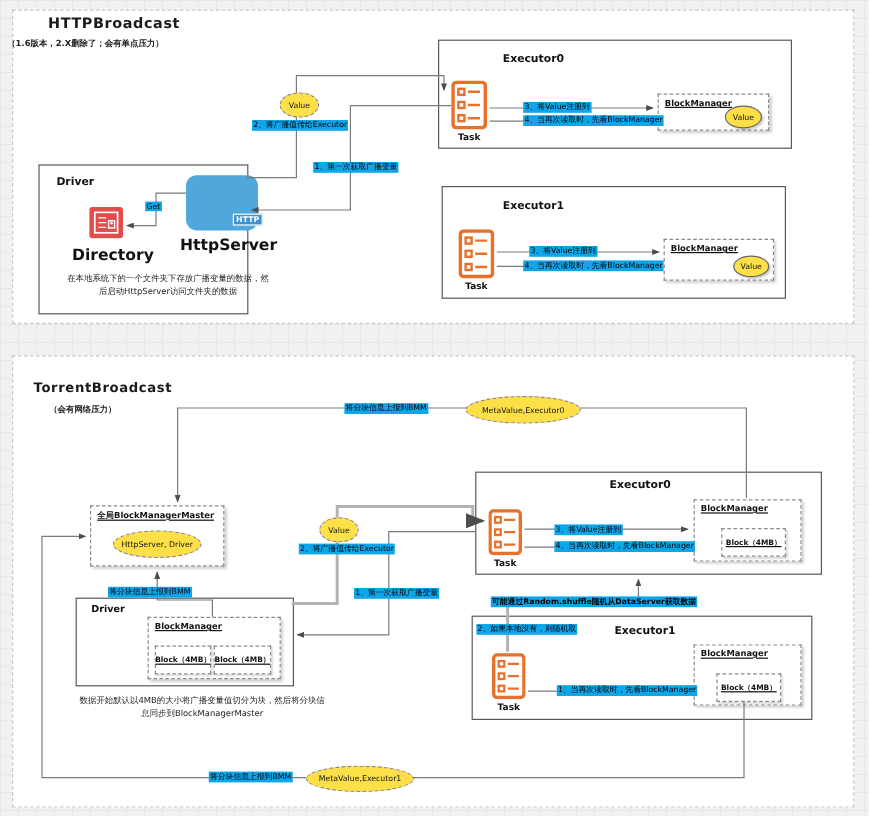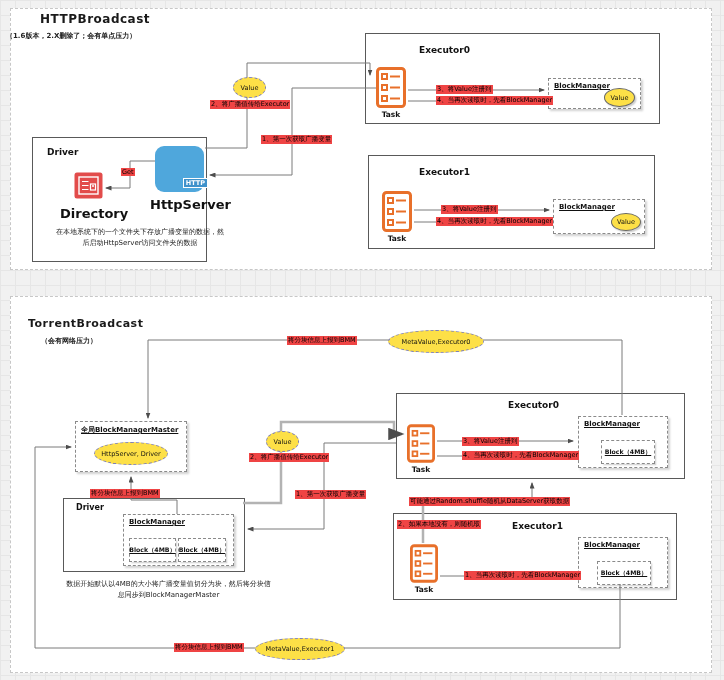--- a/index.html
+++ b/index.html
@@ -27,42 +27,42 @@
             text-decoration:underline;white-space:nowrap;}
   .blk{position:absolute;background:#fff;border:1px dashed #8a8a8a;
        box-shadow:1.5px 1.5px 1.5px rgba(0,0,0,0.15);
        display:flex;align-items:center;justify-content:center;
        font-size:6.2px;font-weight:bold;text-decoration:underline;white-space:nowrap;}
   .ell{position:absolute;border-radius:50%;background:#fde047;
        display:flex;align-items:center;justify-content:center;
        font-size:6.5px;color:#111;white-space:nowrap;}
   .ell.dash{border:1px dashed #8080b3;}
   .ell.solid{border:1px solid #666;box-shadow:1.5px 1.5px 1.5px rgba(0,0,0,0.2);}
-  .lbl{position:absolute;font-size:6.5px;background:#ef4444;padding:0 1px;
+  .lbl{position:absolute;font-size:6.5px;background:#0ea5e9;padding:0 1px;
        white-space:nowrap;color:#000;}
   .cap{position:absolute;font-size:7px;line-height:1.5;text-align:center;color:#222;}
   .icon-label{position:absolute;font-size:13px;font-weight:bold;text-align:center;white-space:nowrap;}
   .task-label{position:absolute;font-size:7.5px;font-weight:bold;text-align:center;white-space:nowrap;}
   .http-icon{position:absolute;background:#4FA7DC;border-radius:9px;}
   .http-badge{position:absolute;right:-4px;bottom:4px;background:#3F92CB;border:1px solid #fff;
               color:#fff;font-size:6.5px;font-weight:bold;padding:1px 2px;line-height:1;}
   svg.lines{position:absolute;left:0;top:0;pointer-events:none;}
 </style>
 </head>
 <body>
 
 <div class="canvas" style="left:10px;top:8px;width:700px;height:260px;"></div>
 
 <div class="diag-title" style="left:28px;top:12px;margin-left:12px;">HTTPBroadcast</div>
 <div class="diag-sub" style="left:6px;top:31px;">（1.6版本，2.X删除了；会有单点压力）</div>
 
 <div class="box" style="left:32px;top:137px;width:173px;height:123px;">
   <span class="box-title" style="left:14px;top:9px;">Driver</span>
 </div>
-<div class="http-icon" style="left:155px;top:146px;width:49px;height:46px;">
+<div class="http-icon" style="left:155px;top:146px;width:60px;height:46px;">
   <span class="http-badge">HTTP</span>
 </div>
 <div class="icon-label" style="left:150px;top:197px;width:56px;">HttpServer</div>
 
 <svg class="abs" style="left:74px;top:172px;" width="29" height="27" viewBox="0 0 29 27">
   <rect x="0.5" y="0.5" width="28" height="26" rx="2.5" fill="#E24C4B"></rect>
   <rect x="5" y="5" width="19" height="17" fill="none" stroke="#fff" stroke-width="1.4"></rect>
   <line x1="8" y1="9.5" x2="14.5" y2="9.5" stroke="#fff" stroke-width="1"></line>
   <line x1="8" y1="13.5" x2="14.5" y2="13.5" stroke="#fff" stroke-width="1"></line>
   <line x1="8" y1="17.5" x2="14.5" y2="17.5" stroke="#fff" stroke-width="1"></line>
@@ -212,19 +212,19 @@
 <div class="lbl" style="left:436px;top:96px;">4、当再次读取时，先看BlockManager</div>
 <div class="lbl" style="left:441px;top:205px;">3、将Value注册到</div>
 <div class="lbl" style="left:436px;top:217px;">4、当再次读取时，先看BlockManager</div>
 
 <div class="lbl" style="left:287px;top:336px;">将分块信息上报到BMM</div>
 <div class="ell dash" style="left:388px;top:330px;width:94px;height:21px;">MetaValue,Executor0</div>
 <div class="lbl" style="left:90px;top:489px;">将分块信息上报到BMM</div>
 <div class="ell dash" style="left:266px;top:431px;width:31px;height:19px;">Value</div>
 <div class="lbl" style="left:249px;top:453px;">2、将广播值传给Executor</div>
 <div class="lbl" style="left:295px;top:490px;">1、第一次获取广播变量</div>
-<div class="lbl" style="left:409px;top:497px;">可能通过Random.shuffle随机从DataServer获取数据</div>
+<div class="lbl" style="left:409px;top:497px;font-weight:bold;">可能通过Random.shuffle随机从DataServer获取数据</div>
 <div class="lbl" style="left:397px;top:520px;">2、如果本地没有，则随机取</div>
 <div class="lbl" style="left:462px;top:437px;">3、将Value注册到</div>
 <div class="lbl" style="left:462px;top:451px;">4、当再次读取时，先看BlockManager</div>
 <div class="lbl" style="left:464px;top:571px;">1、当再次读取时，先看BlockManager</div>
 <div class="lbl" style="left:174px;top:643px;">将分块信息上报到BMM</div>
 <div class="ell dash" style="left:255px;top:638px;width:88px;height:20px;">MetaValue,Executor1</div>
 
 </body></html>

